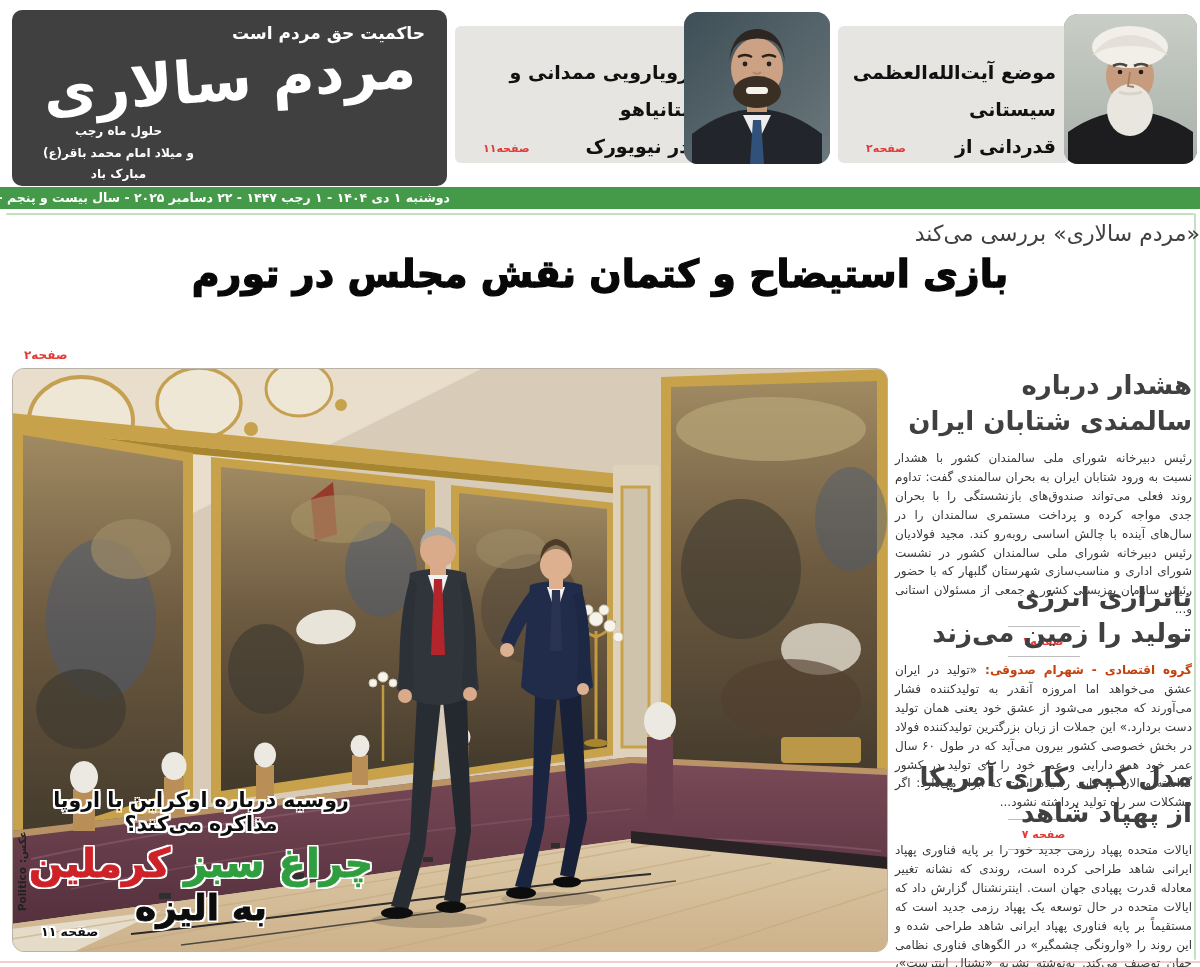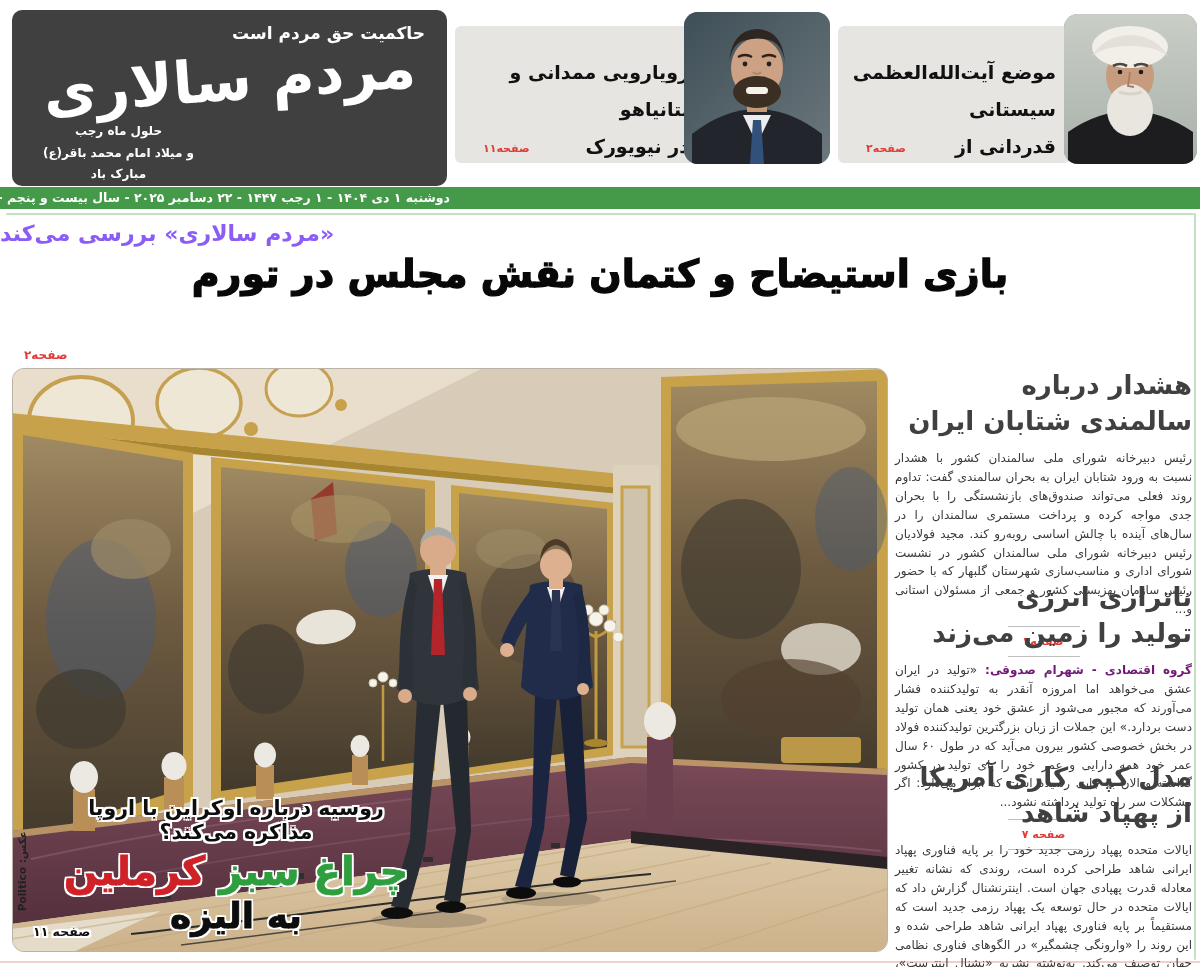--- a/index.html
+++ b/index.html
@@ -39,60 +39,60 @@
     font-weight:bold; text-align:right; white-space:nowrap; }
 
   .hairline-top { left:6px; top:213px; width:1188px; height:2px;
     background:#c2e0c2; border-radius:2px; }
   .hairline-right { left:1194px; top:213px; width:2px; height:747px;
     background:#c2e0c2; border-radius:2px; }
   .hairline-bottom { left:0; top:961px; width:1200px; height:2px;
     background:#f2cfcd; }
 
   
-  .kicker { left:0; top:221px; width:100%; text-align:left;
-    font-size:22px; font-weight:bold; color:#8b5cf6; }
+  .kicker { left:0; top:221px; width:100%; text-align:right;
+    font-size:22px; font-weight:normal; color:#404040; }
   .headline { left:0; top:252px; width:100%; text-align:center;
     font-size:38px; font-weight:bold; color:#080808; white-space:nowrap;
     -webkit-text-stroke:1.3px #080808; }
   .lead-page { left:24px; top:348px; font-size:12px; }
 
   
   .mainphoto { left:12px; top:368px; width:876px; height:584px;
     border-radius:12px; overflow:hidden; border:1px solid #b9b2a6;
     background:#d8ccb8; }
   .mainphoto svg { display:block; }
   .photo-credit { position:absolute; left:3px; bottom:40px;
     writing-mode:vertical-rl; transform:rotate(180deg);
     font-size:10.5px; color:#222; font-weight:bold; }
-  .story-overlay { position:absolute; left:14px; bottom:14px; width:348px;
-    text-align:center;margin-left:35px; }
+  .story-overlay { position:absolute; left:14px; bottom:22px; width:348px;
+    text-align:center; }
   .outline-w { text-shadow:-2px -2px 0 #fff, 2px -2px 0 #fff,
     -2px 2px 0 #fff, 2px 2px 0 #fff, 0 -2px 0 #fff, 0 2px 0 #fff,
     -2px 0 0 #fff, 2px 0 0 #fff; }
   .story-q { font-size:20.5px; font-weight:bold; color:#0d0d0d;
     margin-bottom:4px; }
   .story-t1 { font-size:40px; font-weight:bold; line-height:1.15;
     -webkit-text-stroke:0.8px currentColor; }
   .story-t1 .green { color:#2f9e3f; }
   .story-t1 .red { color:#cf2128; }
   .story-t2 { font-size:36px; font-weight:bold; color:#0d0d0d;
     line-height:1.2; -webkit-text-stroke:0.8px #0d0d0d; }
-  .story-page { position:absolute; left:20px; bottom:12px; font-size:12.5px;
+  .story-page { position:absolute; left:28px; bottom:12px; font-size:12.5px;
     font-weight:bold; color:#111; }
 
   
   .rightcol { left:895px; top:368px; width:297px; height:596px; }
   .article { position:absolute; left:0; width:297px; }
   .a1 { top:0; } .a2 { top:212px; } .a3 { top:392px; }
   .atitle { text-align:right; font-size:26px; font-weight:bold;
     color:#404040; line-height:1.38; }
   .abody { margin-top:9px; font-size:12px; color:#3a3a3a;
     text-align:justify; line-height:1.58; }
-  .abody .byline { font-weight:bold; color:#701a75; }
+  .abody .byline { font-weight:bold; color:#c2410c; }
   .sep { display:flex; align-items:center; justify-content:center;
     gap:8px; margin-top:7px;flex-direction:column; }
   .sep .ln { width:72px; height:1px; background:#bdbdbd; }
 </style>
 </head>
 <body>
 
 <div class="abs masthead">
   <div class="tagline">حاکمیت حق مردم است</div>
   <div class="logo">مردم سالاری</div>

